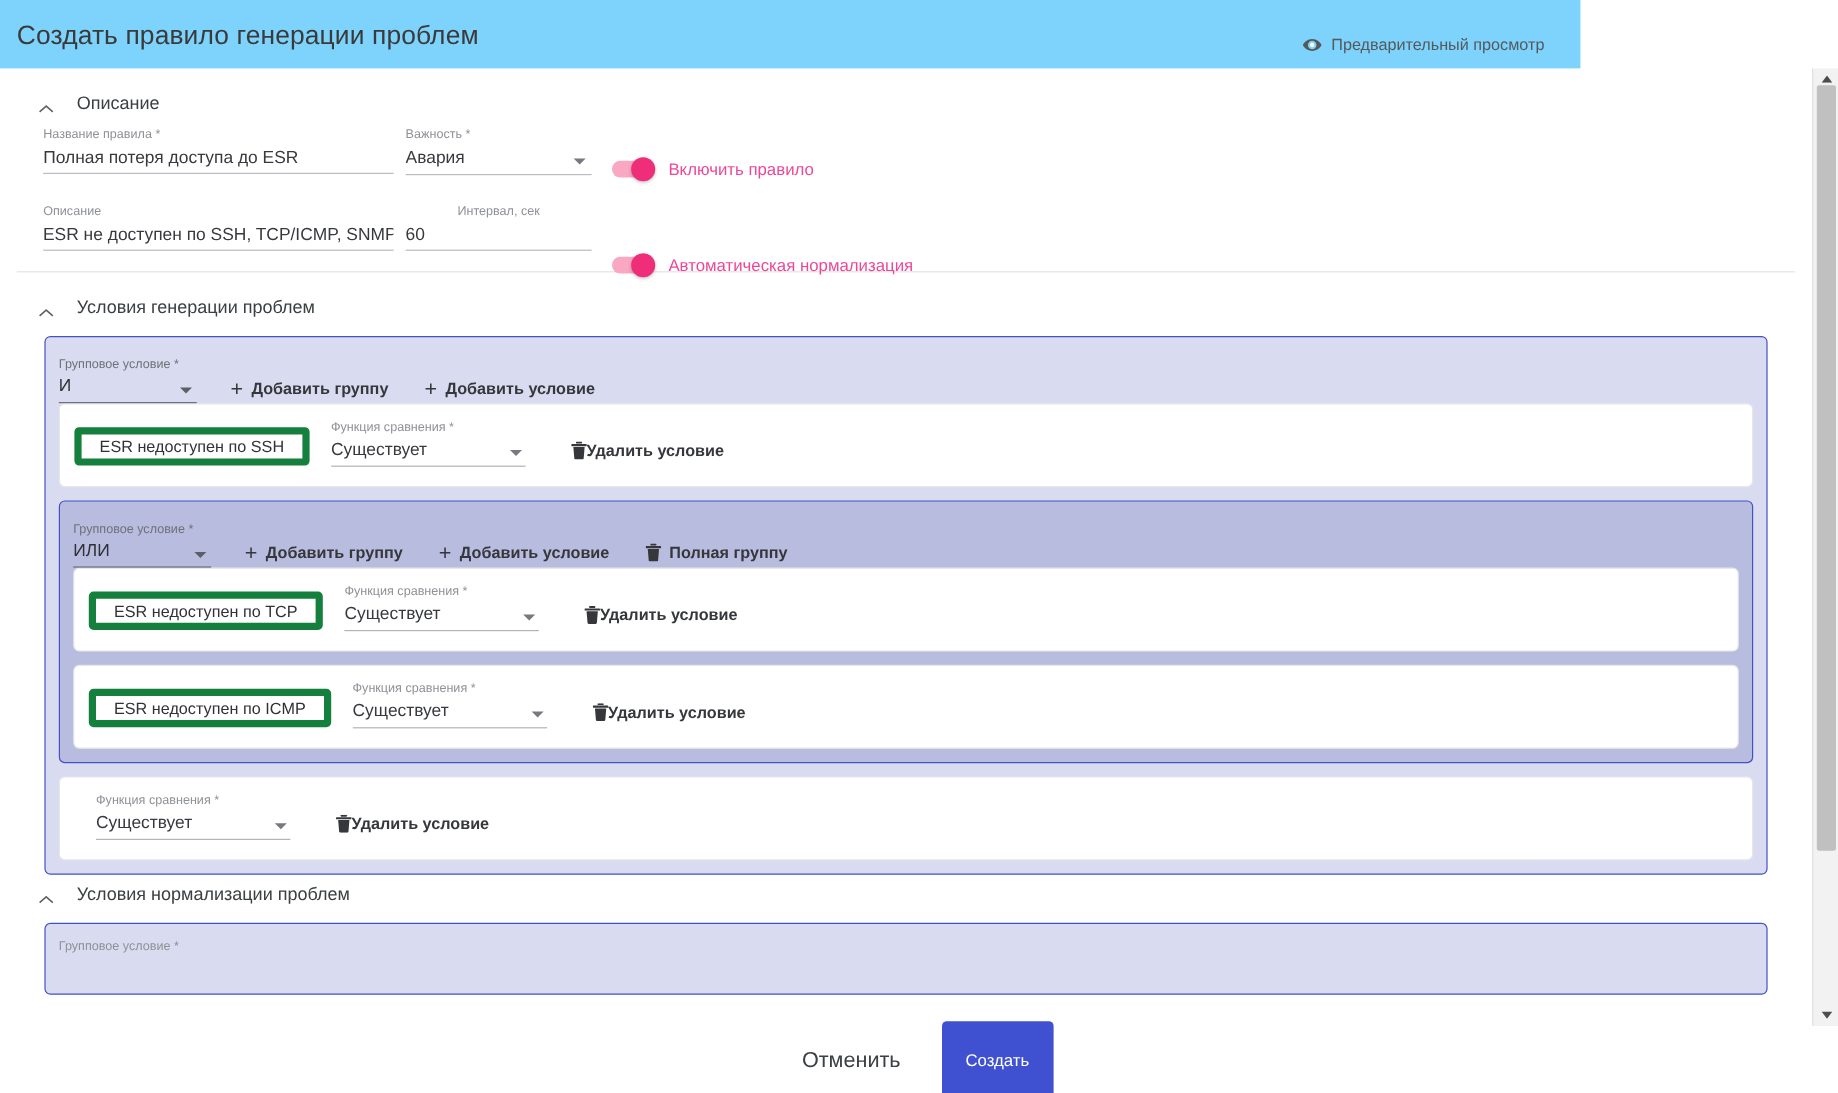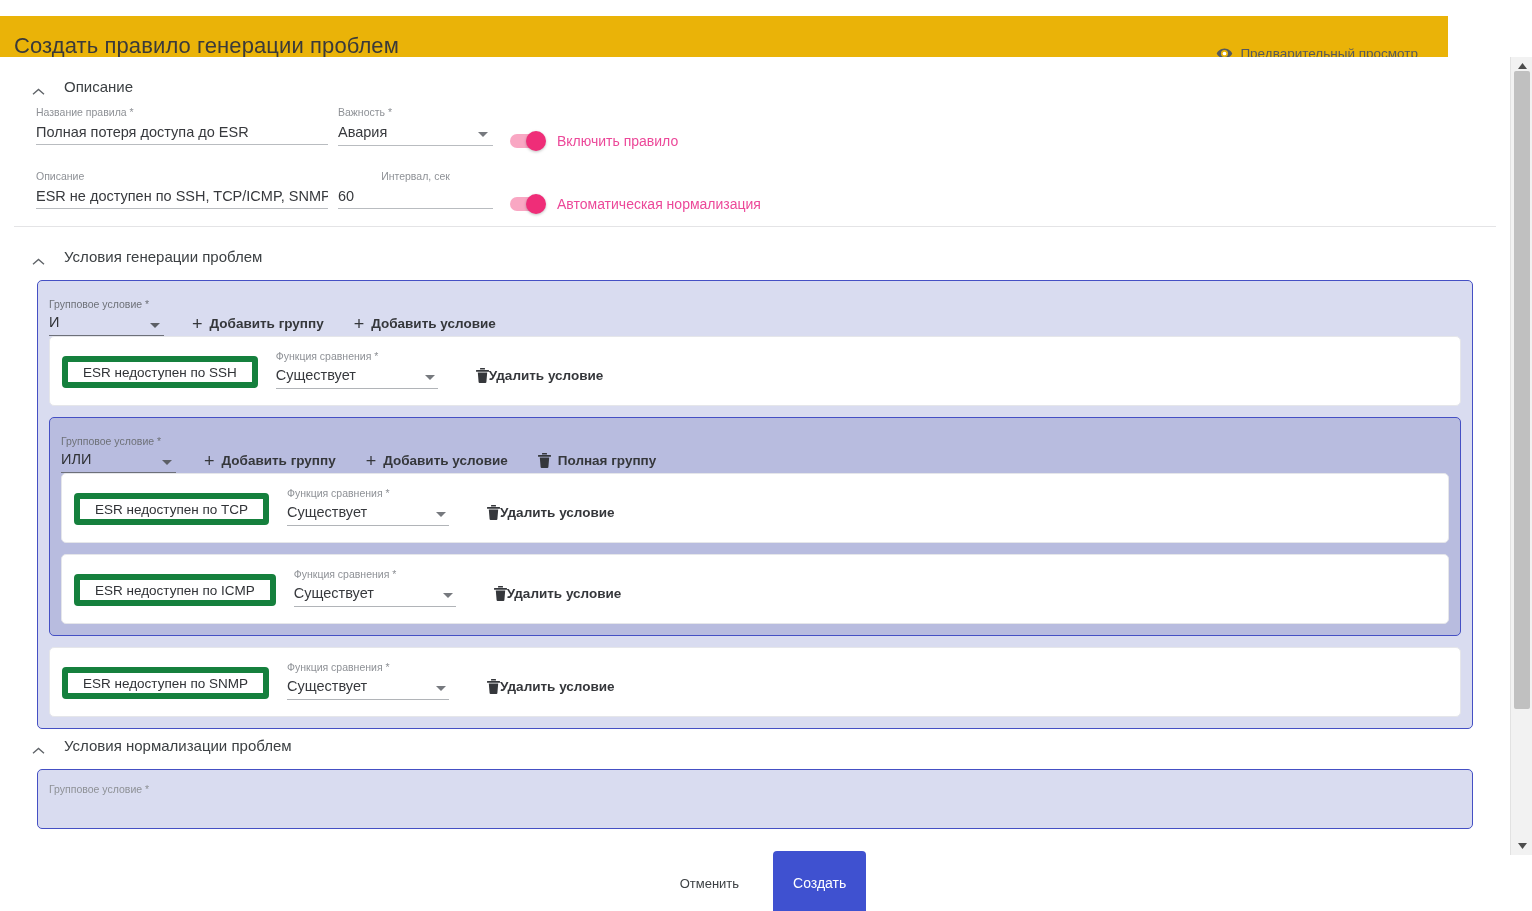--- a/index.html
+++ b/index.html
@@ -8,22 +8,22 @@
     width: 1532px; height: 911px;
     overflow: hidden;
     background: #ffffff;
     font-family: "Liberation Sans", sans-serif;
     color: #3c4043;
   }
   #page { position: relative; width: 1532px; height: 911px; background:#fff; }
 
   
   .page-header {
-    position: absolute; top: 16px; left: 0; width: 1448px; height: 60px;
-    background: #eab308;
+    position: absolute; top: 0; left: 0; width: 1317px; height: 60px;
+    background: #7dd3fc;
   }
   .page-title {
     position: absolute; left: 14px; top: 17px;
     font-size: 22px; font-weight: 400; color: #3a3a3a; letter-spacing: .1px;
     white-space: nowrap;
   }
   .preview-link {
     position: absolute; right: 30px; top: 29px;
     display: flex; align-items: center; gap: 7px;
     font-size: 13.5px; color: #55595e; cursor: pointer; white-space: nowrap;
@@ -198,21 +198,21 @@
   }
 
   
   .footer {
     position: absolute; left: 0; bottom: 0;
     width: 1532px; height: 56px; background: #fff;
     display: flex; align-items: center; justify-content: center; gap: 20px;
   }
   .btn-cancel {
     background: transparent; border: none; cursor: pointer;
-    font-size: 13px; color: #3c4043; padding: 9px 14px;
+    font-size: 18px; color: #3c4043; padding: 9px 14px;
     font-family: "Liberation Sans", sans-serif;
   }
   .btn-create {
     background: #3f51d0; border: none; border-radius: 4px; cursor: pointer;
     font-size: 14px; color: #fff; padding: 24px 20px;
     font-family: "Liberation Sans", sans-serif;
   }
 </style>
 </head>
 <body>
@@ -269,21 +269,21 @@
         <div class="field" style="left:36px; top:69px; width:292px;">
           <span class="field-label">Описание</span>
           <input class="field-input" value="ESR не доступен по SSH, TCP/ICMP, SNMP" style="">
         </div>
 
         <div class="field" style="left:338px; top:69px; width:155px;align-items:center;">
           <span class="field-label">Интервал, сек</span>
           <input class="field-input" value="60" style="">
         </div>
 
-        <div class="toggle-row" style="left:510px; top:95px;">
+        <div class="toggle-row" style="left:510px; top:112px;">
           <span class="switch">
               <span class="knob"></span>
             </span>
           <span class="toggle-label">Автоматическая нормализация</span>
         </div>
       </div>
 
       <div class="divider"></div>
 
       <div class="section-head" style="margin-top:14px;">
@@ -403,21 +403,20 @@
                     <rect x="0" y="2" width="13" height="1.8" rx="0.5"></rect>
                     <path d="M1.8 4.4h9.4l-.8 9.6a1 1 0 0 1-1 .9H3.6a1 1 0 0 1-1-.9z"></path>
                   </svg>
                 </span>
                 <span>Удалить условие</span>
               </button>
             </div>
           </div>
 
           <div class="cond-card" style="margin-top:0;">
-            <button class="chip">ESR недоступен по SNMP</button>
             <div class="cond-fn">
               <span class="field-label">Функция сравнения *</span>
               <div class="sel">
                 <span>Существует</span>
                 <span class="caret"></span>
               </div>
             </div>
             <button class="del-cond">
               <span class="trash-icon">
                 <svg width="13" height="15" viewBox="0 0 13 15" fill="#35373b">

